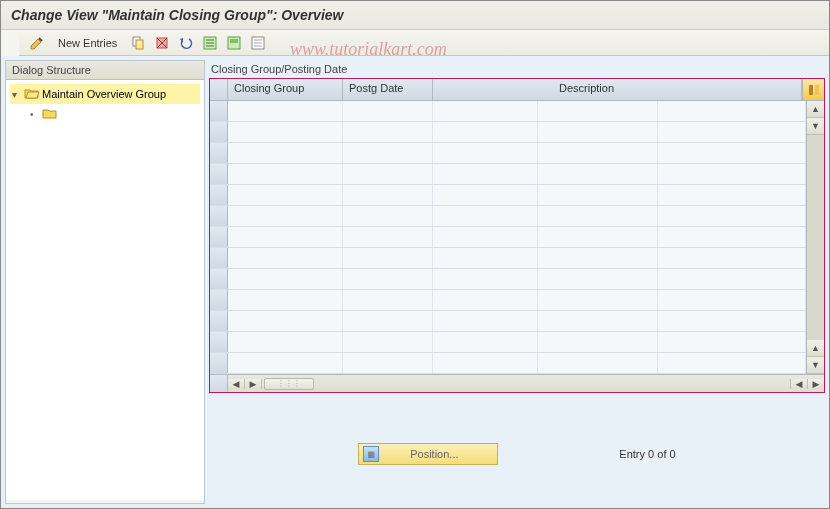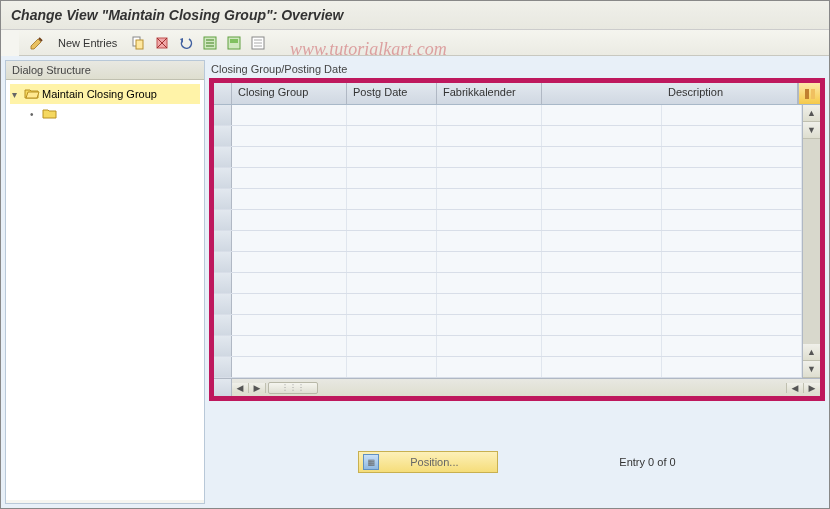--- a/index.html
+++ b/index.html
@@ -19,21 +19,21 @@
     .panel-header { background: linear-gradient(to bottom, #e8e8e2, #dedecf); padding: 3px 6px; border-bottom: 1px solid #c0c0b0; font-size: 11px; color: #444; }
     .tree { padding: 4px; background: #fff; height: calc(100% - 22px); }
     .tree-node { padding: 2px 2px; display: flex; align-items: center; gap: 2px; cursor: pointer; font-size: 11px; }
     .tree-node.selected { background: #fff3a8; }
     .tree-node.child { margin-left: 18px; }
     .tree-toggle { width: 10px; color: #666; font-size: 10px; display: inline-block; }
     
     .right-panel { flex: 1; margin: 4px 4px 4px 2px; display: flex; flex-direction: column; }
     .group-box { }
     .group-title { font-size: 11px; color: #444; padding: 3px 0 3px 2px; }
-    .grid-wrap { border: 5px solid #be185d; background: #fff; }
+    .grid-wrap { border: 1px solid #be185d; background: #fff; }
     
     .grid-head { display: flex; background: linear-gradient(to bottom, #e2e8ef, #d0d8e2); border-bottom: 1px solid #a8b8c8; height: 22px; }
     .row-handle-head { width: 18px; border-right: 1px solid #b0b8c4; background: linear-gradient(to bottom, #e2e8ef, #d0d8e2); }
     .gh { padding: 3px 6px; border-right: 1px solid #b0b8c4; font-size: 11px; color: #333; white-space: nowrap; overflow: hidden; }
     .gh.c1 { width: 115px; } .gh.c2 { width: 90px; } .gh.c3 { width: 105px; } .gh.c4 { width: 120px; margin-top: 48px; } .gh.c5 { flex: 1; }
     .config-btn { width: 22px; display:flex;align-items:center;justify-content:center; border-left:1px solid #b0b8c4; background: linear-gradient(to bottom,#fde9a8,#f5c94a); cursor:pointer; }
     
     .grid-body { display: flex; }
     .grid-rows { flex: 1; }
     .grid-row { display: flex; height: 21px; border-bottom: 1px solid #d8dee8; }
@@ -118,42 +118,41 @@
 
   <div class="left-panel">
     <div class="panel-header">Dialog Structure</div>
     <div class="tree">
       <div class="tree-node selected">
         <span class="tree-toggle">▾</span>
         <svg class="ic16" viewBox="0 0 16 16">
             <path d="M1 4 L6 4 L7 5 L14 5 L14 12 L1 12 Z" fill="#f5d860" stroke="#b89020"></path>
             <path d="M2 12 L4 6 L15 6 L13 12 Z" fill="#ffe890" stroke="#b89020"></path>
           </svg>
-        <span>Maintain Closing Group</span>
+        <span>Maintain Overview Group</span>
       </div>
       <div class="tree-node child">
         <span class="tree-toggle">•</span>
         <svg class="ic16" viewBox="0 0 16 16">
             <path d="M1 4 L6 4 L7 5 L14 5 L14 12 L1 12 Z" fill="#f5d860" stroke="#b89020"></path>
           </svg>
         <span></span>
       </div>
     </div>
   </div>
 
   <div class="right-panel">
     <div class="group-box">
       <div class="group-title">Closing Group/Posting Date</div>
       <div class="grid-wrap">
 
         <div class="grid-head">
           <div class="row-handle-head"></div>
           <div class="gh c1">Closing Group</div>
           <div class="gh c2">Postg Date</div>
-          <div class="gh c3">Fabrikkalender</div>
           <div class="gh c4">Name</div>
           <div class="gh c5">Description</div>
           <div class="config-btn">
             <svg width="12" height="12" viewBox="0 0 12 12">
                 <rect x="1" y="1" width="4" height="10" fill="#c08030"></rect>
                 <rect x="7" y="1" width="4" height="10" fill="#f0c060"></rect>
               </svg>
           </div>
         </div>
 

